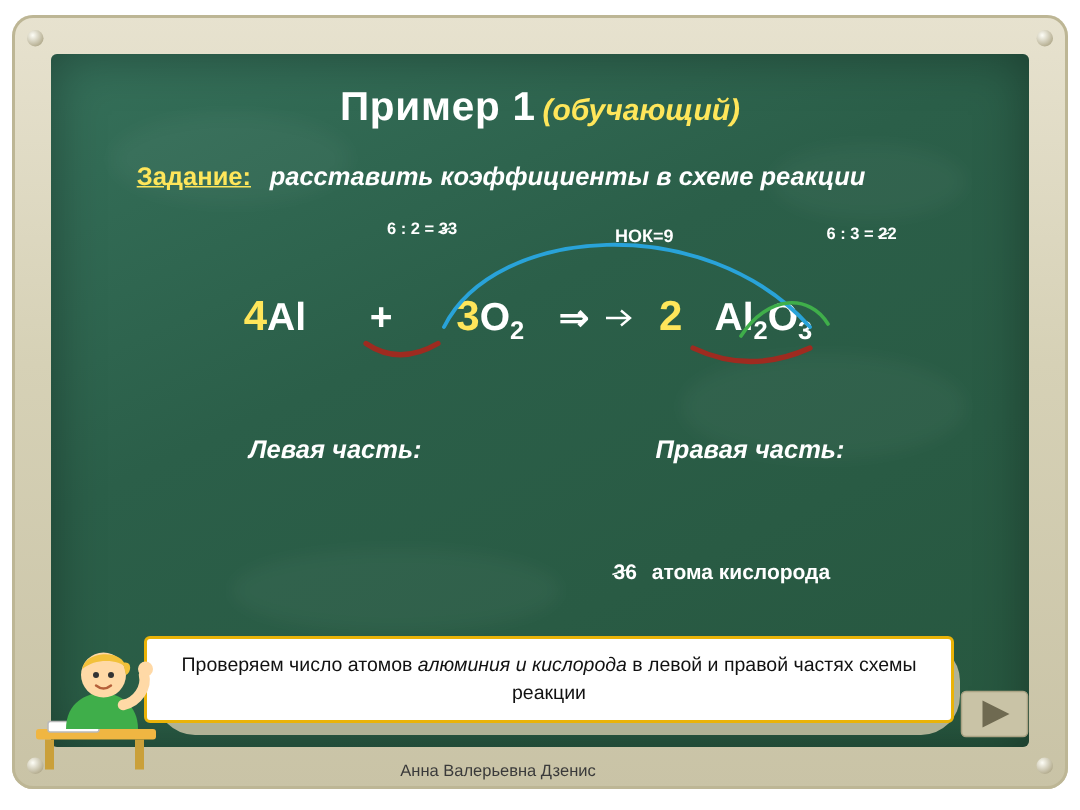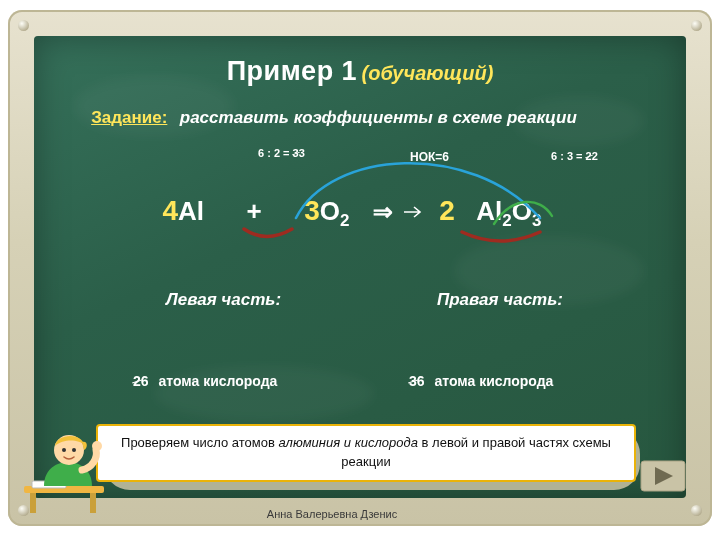--- a/index.html
+++ b/index.html
@@ -305,21 +305,21 @@
       <span class="task-label">Задание:</span>
       <span class="task-text">расставить коэффициенты в схеме реакции</span>
     </div>
   </div>
 
   <div class="ann" style="left:258px; top:147px;">
     <span>6 : 2 =</span>
     <span class="struck">3</span><span>3</span>
   </div>
 
-  <div class="ann-nok" style="left:410px; top:150px;">НОК=6</div>
+  <div class="ann-nok" style="left:410px; top:150px;">НОК=9</div>
 
   <div class="ann" style="left:551px; top:150px;">
     <span>6 : 3 =</span>
     <span class="struck">2</span><span>2</span>
   </div>
 
   <div class="equation">
     <span class="coef">4</span><span>Al</span>
     <span class="sp"></span>
     <span class="plus">+</span>
@@ -328,24 +328,20 @@
     <span class="arrow-eq">⇒</span>
     <span class="sp"></span>
     <span class="coef">2</span>
     <span class="sp" style="width:8px;"></span>
     <span>Al</span><span class="sub">2</span><span>O</span><span class="sub">3</span>
   </div>
 
   <div class="col-head" style="left:166px; top:290px;">Левая часть:</div>
   <div class="col-head" style="left:437px; top:290px;">Правая часть:</div>
 
-  <div class="col-row" style="left:133px; top:373px;">
-    <span class="num-old">2</span><span class="num-new">6</span>
-    <span style="margin-left:6px;">атома кислорода</span>
-  </div>
 
   <div class="col-row" style="left:409px; top:373px;">
     <span class="num-old">3</span><span class="num-new">6</span>
     <span style="margin-left:6px;">атома  кислорода</span>
   </div>
 
   <svg class="overlay" viewBox="0 0 720 540">
 
     <path d="M244 229 Q266 244 292 229" stroke="#9e2b20" stroke-width="3.5" fill="none" stroke-linecap="round"></path>
 

